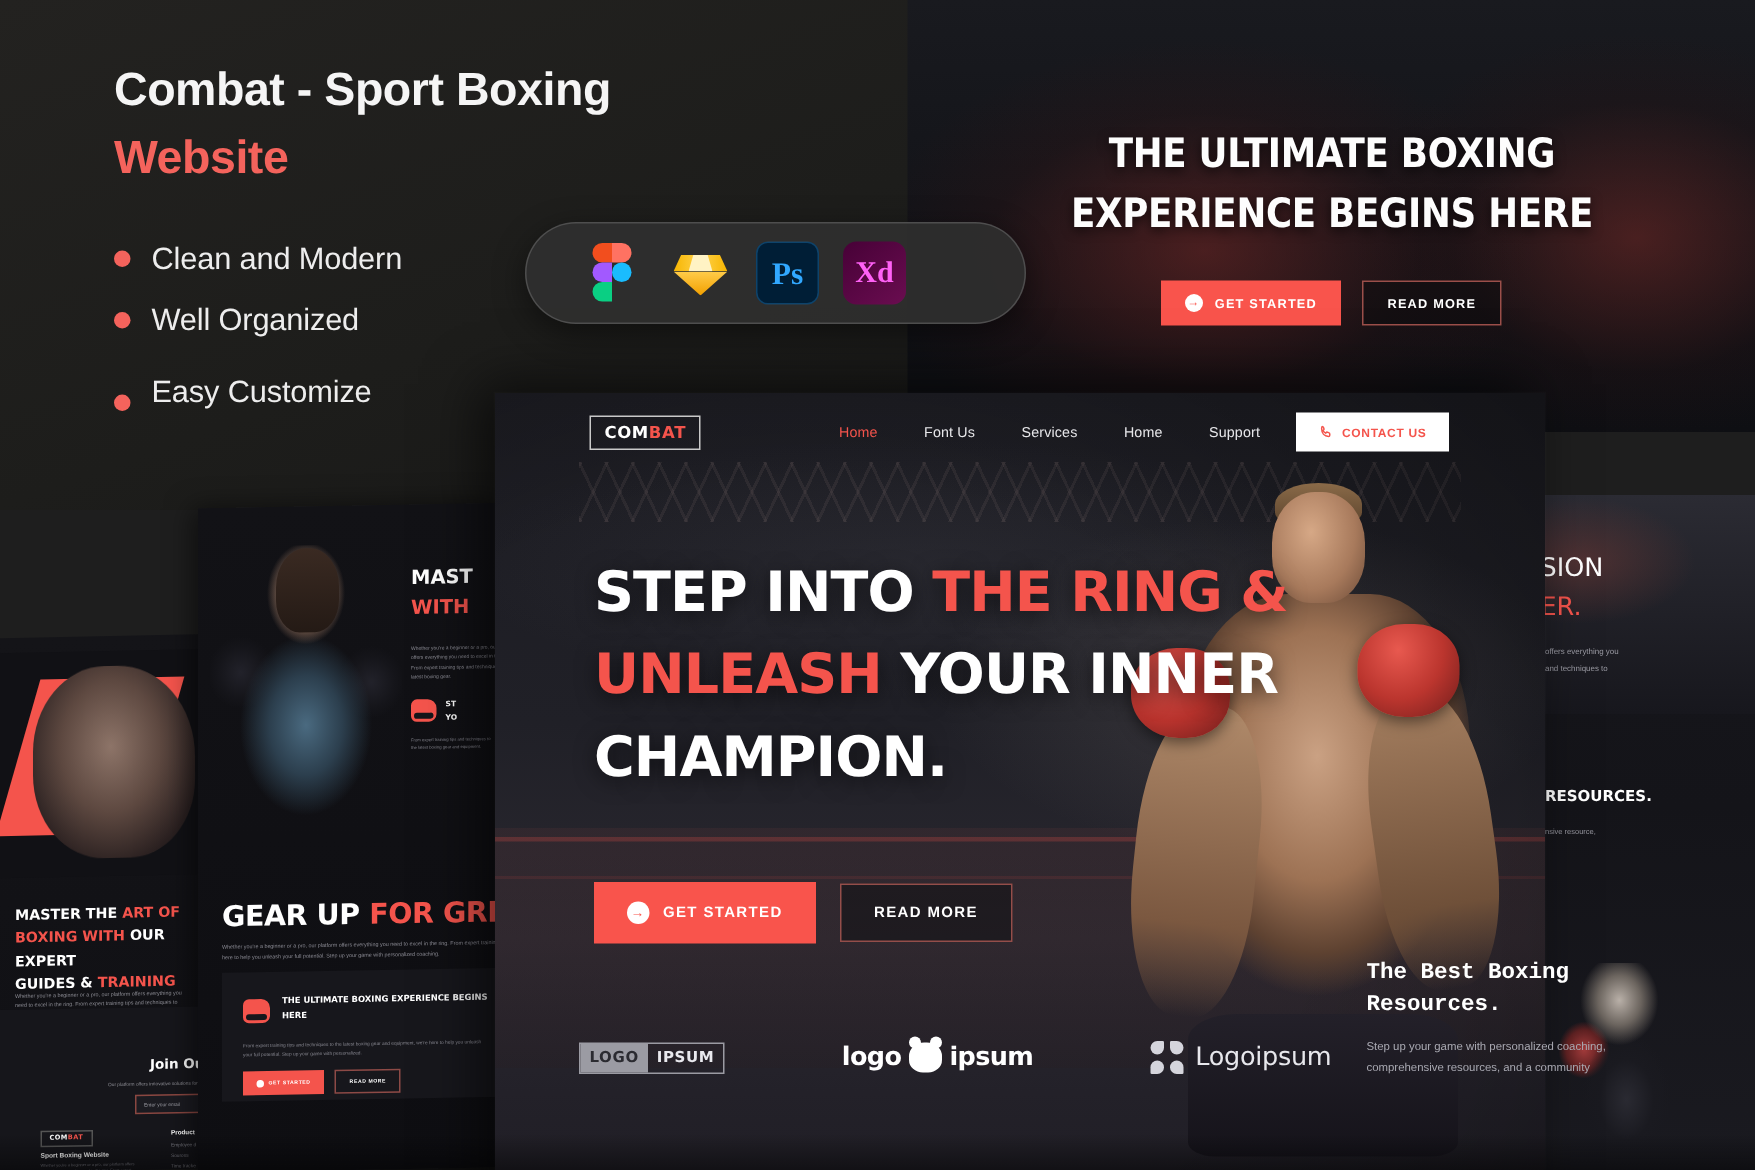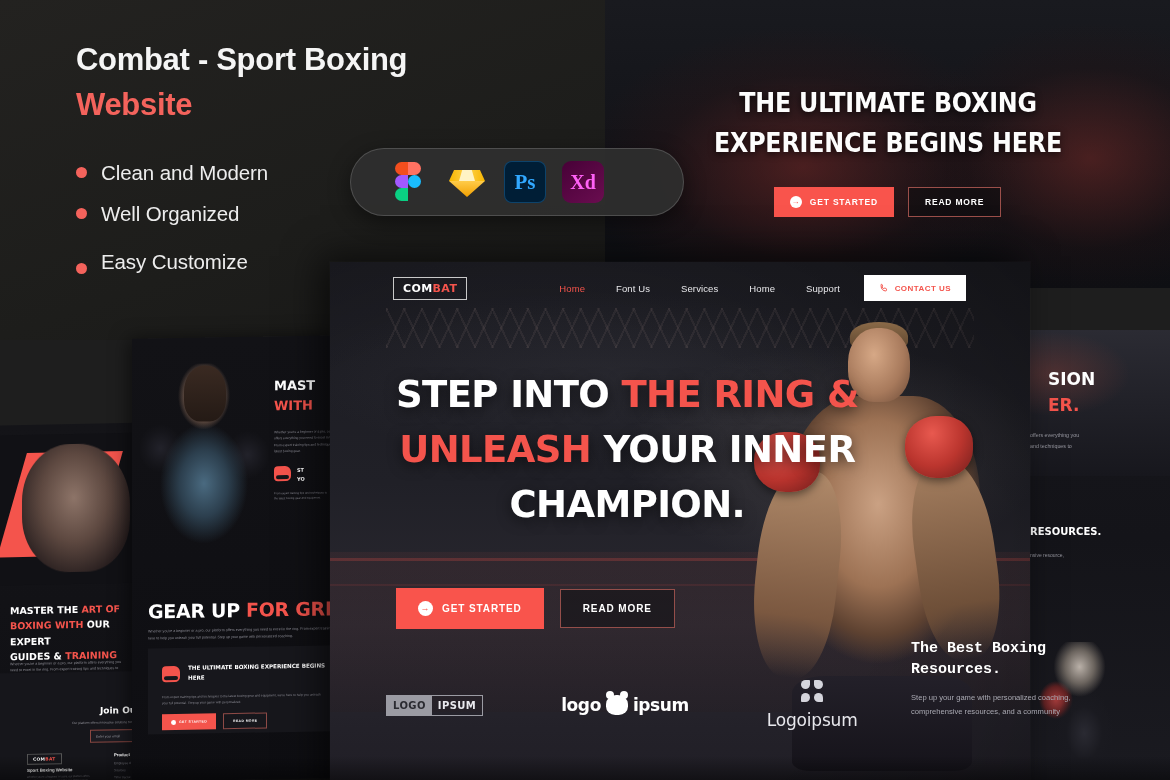--- a/index.html
+++ b/index.html
@@ -194,22 +194,22 @@
   
   .mock-right {
     position:absolute; left: 1024px; top: 330px; width: 146px; height: 450px; z-index: 11;
     background: linear-gradient(180deg,#17171c 0%,#141419 46%,#1a1a20 100%);
     overflow: hidden;
   }
   .mr-photo { position:absolute; left:0; top:0; width:146px; height:146px;
     background:
       radial-gradient(ellipse 110px 60px at 20% 30%, rgba(120,60,55,.5), rgba(20,18,22,0) 70%),
       linear-gradient(180deg,#2b2b33,#17171d); }
-  .mr-title { position:absolute; left: 24px; top: 36px; font-family:"DejaVu Sans",sans-serif;
-              font-weight:700; font-size: 17px; line-height:1.55; color:#fff; white-space: nowrap; }
+  .mr-title { position:absolute; left: 3px; top: 36px; font-family:"DejaVu Sans",sans-serif;
+              font-weight:400; font-size: 17px; line-height:1.55; color:#fff; white-space: nowrap; }
   .mr-title .r { color:#f4544c; }
   .mr-body { position:absolute; left: 6px; top: 100px; width: 150px; font-size:5.3px; line-height:2; color:#9a9aa3; white-space: nowrap;}
   .mr-sec { position:absolute; left: 6px; top: 196px; font-family:"DejaVu Sans",sans-serif;
             font-weight:700; font-size: 10px; color:#fff; white-space: nowrap;}
   .mr-sec2 { position:absolute; left: 6px; top: 222px; font-size:5px; color:#93939c; white-space: nowrap;}
   .mr-fig { position:absolute; left: 6px; top: 312px; width: 118px; height: 138px;
     background:
       radial-gradient(ellipse 26px 30px at 42% 18%, #b9b0a8 0%, #6c655f 55%, rgba(30,28,30,0) 100%),
       radial-gradient(ellipse 30px 44px at 46% 66%, #2a2a32 0%, #1a1a20 60%, rgba(16,16,20,0) 100%),
       radial-gradient(ellipse 17px 19px at 22% 42%, #a33b3b 0%, #5e2122 70%, rgba(0,0,0,0) 100%); }
@@ -252,21 +252,20 @@
     font-size: 8px; font-weight:700; letter-spacing:.45px; cursor:pointer;
   }
   .contact svg { width: 10px; height: 10px; }
 
   
   .hero-h {
     position:absolute; left: 66px; top: 106px; z-index: 6;
     font-family:"DejaVu Sans",sans-serif; font-weight:700;
     font-size: 37px; line-height: 1.48; color:#fff; letter-spacing:-.6px;
     text-shadow: 0 3px 14px rgba(0,0,0,.55);
-    text-align: center;
   }
   .hero-h .r { color:#f4544c; }
   .hero-btns { position:absolute; left: 66px; top: 326px; z-index: 6; display:flex; gap: 16px; align-items:center;}
   .hb-p {
     background:#f9544c; color:#fff; border:none; display:flex; align-items:center; gap:9px;
     font-size: 10px; font-weight:700; letter-spacing:.9px; padding: 13px 22px; cursor:pointer;
   }
   .hb-p .circ { width:15px;height:15px;border-radius:50%;background:#fff;color:#f9544c;
                 font-size:9px;line-height:15px;text-align:center;font-weight:700;}
   .hb-g { background: rgba(16,16,20,.55); color:#fff; border:1px solid #944e4a;
@@ -303,21 +302,21 @@
   .lg1 .a { background:#9b9ba3; color:#2b2b31; font-family:"DejaVu Sans",sans-serif; font-weight:700;
             font-size: 10px; padding: 0 6px; line-height:19px; letter-spacing:.4px;}
   .lg1 .b { color:#e9e9ee; font-family:"DejaVu Sans",sans-serif; font-weight:700;
             font-size: 10px; padding: 0 6px; line-height:19px; letter-spacing:.4px;}
   .lg2 { display:flex; align-items:center; gap:5px; color:#fff;
          font-family:"DejaVu Sans",sans-serif; font-weight:700; font-size: 17px; letter-spacing:-.4px;}
   .bear { width: 22px; height: 20px; background:#fff; border-radius: 46% 46% 42% 42%; position:relative;}
   .bear:before, .bear:after { content:""; position:absolute; top:-4px; width:8px; height:8px; background:#fff; border-radius:50%;}
   .bear:before { left:0; } .bear:after { right:0; }
   .lg3 { display:flex; align-items:center; gap:8px; color:#e7e7ec;
-         font-family:"DejaVu Sans",sans-serif; font-weight:400; font-size: 17px; letter-spacing:-.2px;flex-direction:column;}
+         font-family:"DejaVu Sans",sans-serif; font-weight:400; font-size: 17px; letter-spacing:-.2px;}
   .clover { width: 22px; height: 22px; position:relative; }
   .clover span { position:absolute; width: 9px; height: 9px; background:#d5d5dc; }
   .clover .q1 { left:0; top:0; border-radius: 50% 10% 50% 50%; }
   .clover .q2 { right:0; top:0; border-radius: 10% 50% 50% 50%; }
   .clover .q3 { left:0; bottom:0; border-radius: 50% 50% 50% 10%; }
   .clover .q4 { right:0; bottom:0; border-radius: 50% 50% 10% 50%; }
 
   
   .rescol { position:absolute; left: 911px; top: 638px; width: 200px; z-index: 28; }
   .rescol h3 { font-family:Liberation Mono, monospace; font-weight:700; font-size: 15px;

